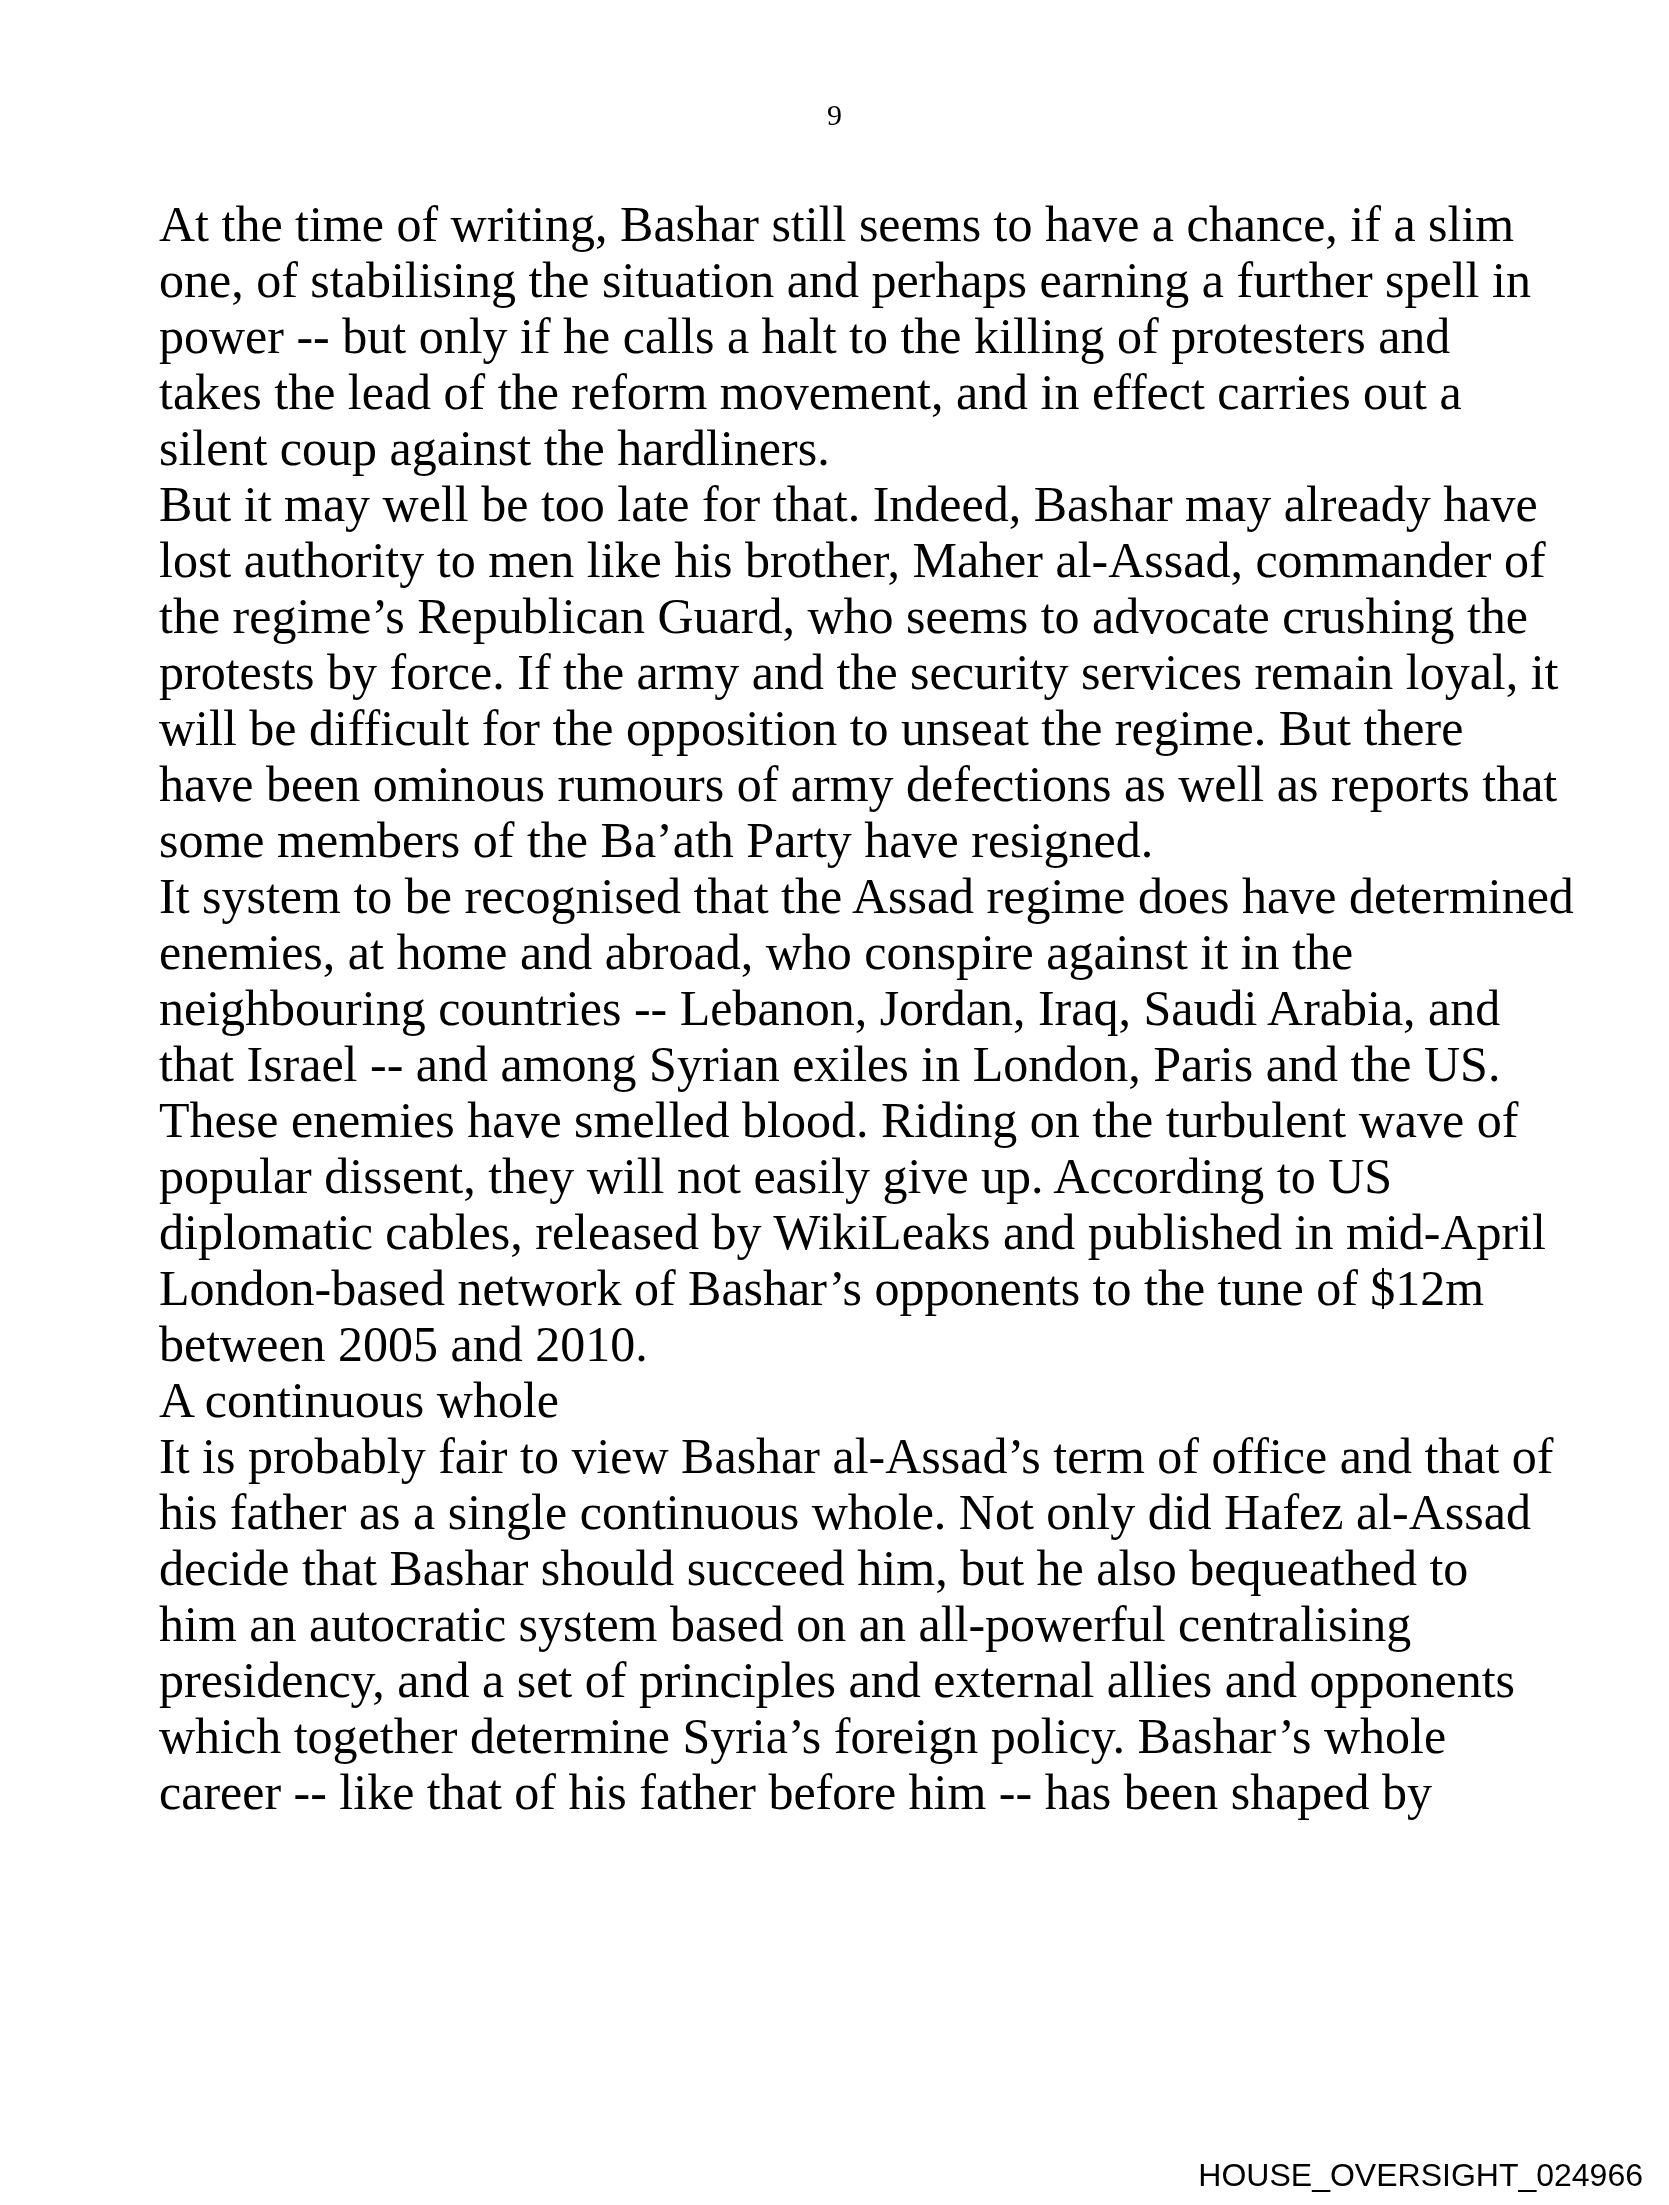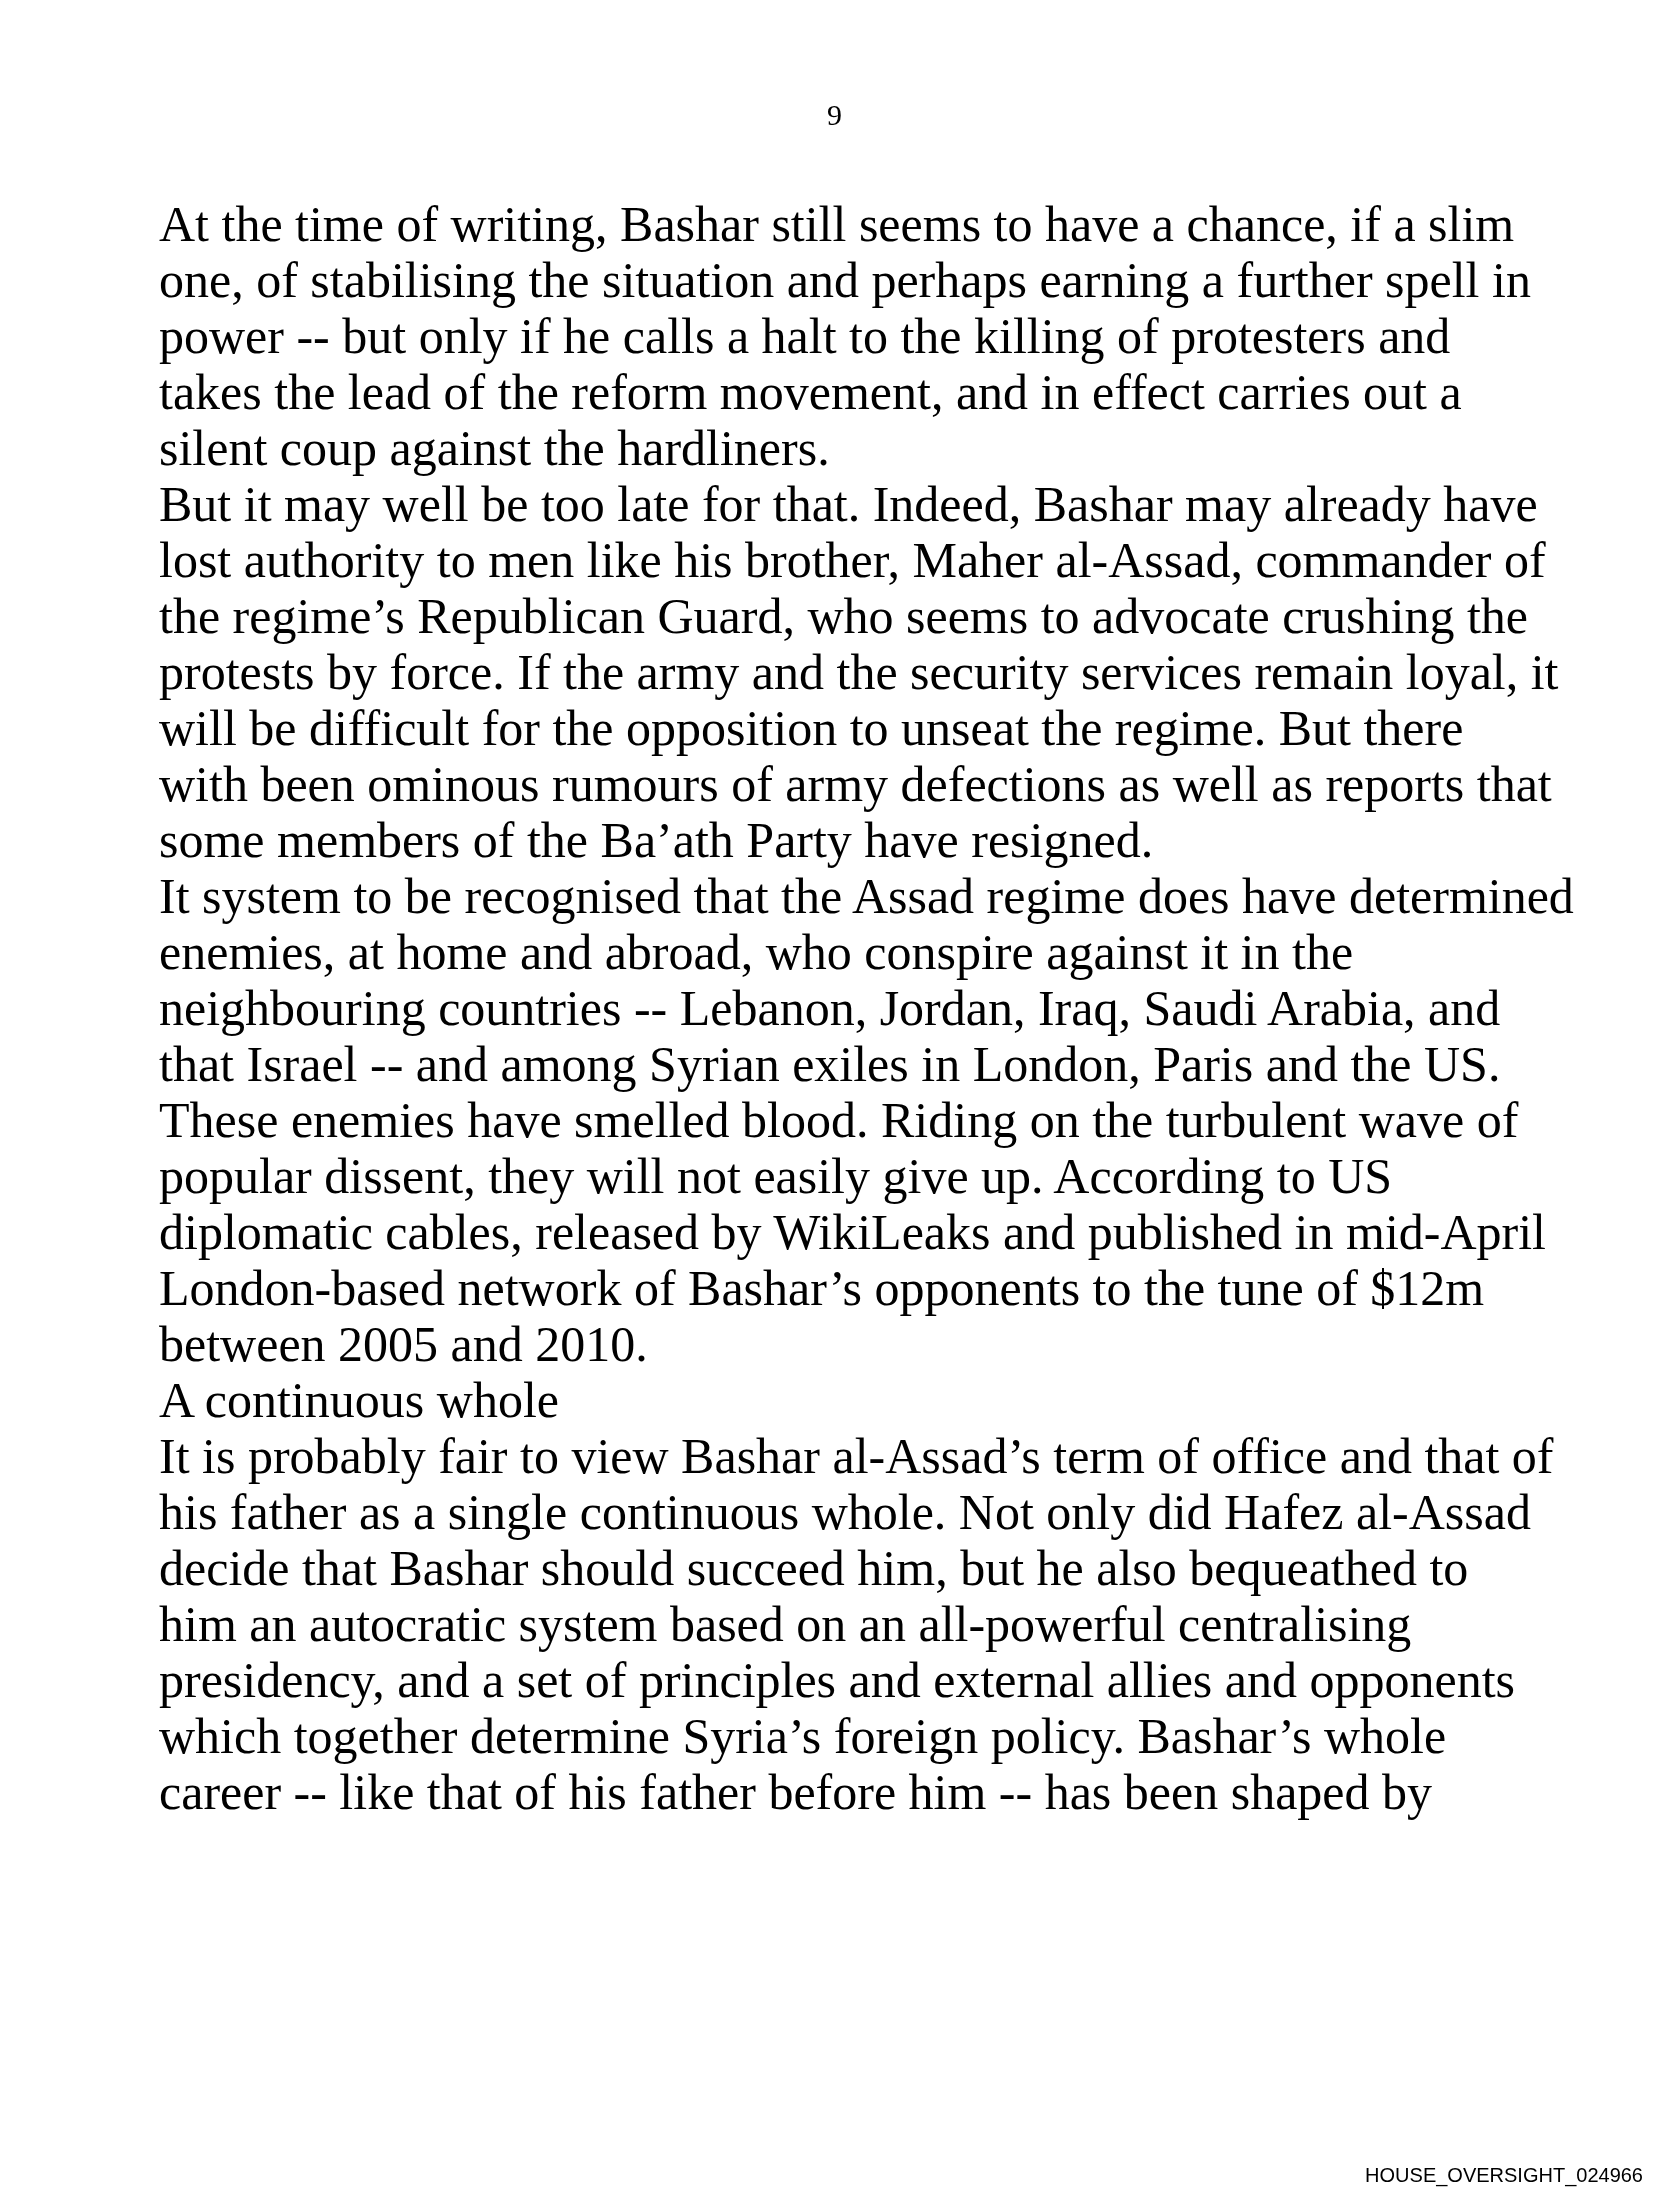--- a/index.html
+++ b/index.html
@@ -37,21 +37,21 @@
     .line {
       display: block;
       white-space: nowrap;
       height: 56px;
     }
     .footer-id {
       position: absolute;
       right: 26px;
       top: 2157px;
       font-family: "Liberation Sans", "DejaVu Sans", sans-serif;
-      font-size: 20px;
+      font-size: 32px;
       line-height: 37px;
       white-space: nowrap;
     }
   </style>
 </head>
 <body>
 
 <div class="page-number">9</div>
 
 <div class="body-text">
@@ -61,21 +61,21 @@
     <span class="line">power -- but only if he calls a halt to the killing of protesters and</span>
     <span class="line">takes the lead of the reform movement, and in effect carries out a</span>
     <span class="line">silent coup against the hardliners.</span>
   </div>
   <div>
     <span class="line">But it may well be too late for that. Indeed, Bashar may already have</span>
     <span class="line">lost authority to men like his brother, Maher al-Assad, commander of</span>
     <span class="line">the regime’s Republican Guard, who seems to advocate crushing the</span>
     <span class="line">protests by force. If the army and the security services remain loyal, it</span>
     <span class="line">will be difficult for the opposition to unseat the regime. But there</span>
-    <span class="line">with been ominous rumours of army defections as well as reports that</span>
+    <span class="line">have been ominous rumours of army defections as well as reports that</span>
     <span class="line">some members of the Ba’ath Party have resigned.</span>
   </div>
   <div>
     <span class="line">It system to be recognised that the Assad regime does have determined</span>
     <span class="line">enemies, at home and abroad, who conspire against it in the</span>
     <span class="line">neighbouring countries -- Lebanon, Jordan, Iraq, Saudi Arabia, and</span>
     <span class="line">that Israel -- and among Syrian exiles in London, Paris and the US.</span>
     <span class="line">These enemies have smelled blood. Riding on the turbulent wave of</span>
     <span class="line">popular dissent, they will not easily give up. According to US</span>
     <span class="line">diplomatic cables, released by WikiLeaks and published in mid-April</span>

